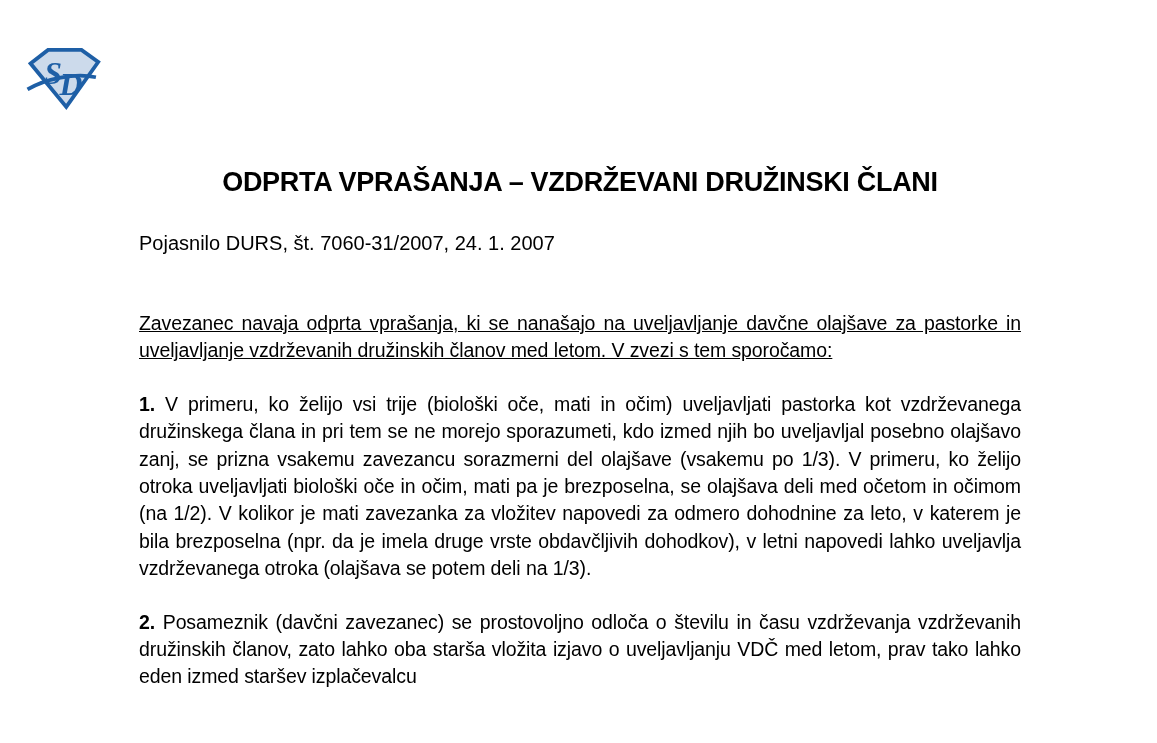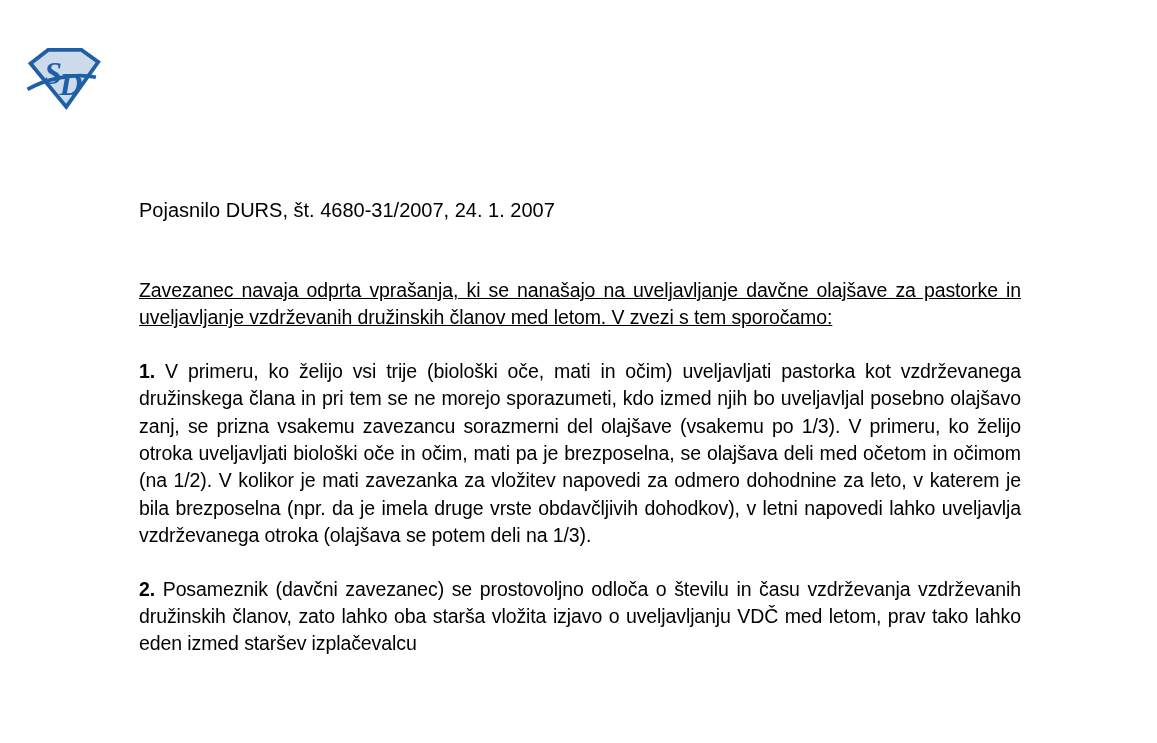--- a/index.html
+++ b/index.html
@@ -69,22 +69,23 @@
       <polygon points="6,23 29,5 73,5 95,21 53,80" fill="#ccdaeb" stroke="#1e5fa6" stroke-width="5" stroke-linejoin="miter"></polygon>
       <path d="M 2,57 C 26,43 64,35 92,41" fill="none" stroke="#1e5fa6" stroke-width="5"></path>
       <g fill="#1e5fa6" font-family="'Liberation Serif', serif" font-weight="bold" font-style="italic">
         <text x="24" y="50" font-size="42">S</text>
         <text x="44" y="64" font-size="42">D</text>
       </g>
     </svg>
   </div>
 
   <div class="content">
+    <h1 class="doc-title">ODPRTA VPRAŠANJA – VZDRŽEVANI DRUŽINSKI ČLANI</h1>
 
-    <p class="doc-subtitle">Pojasnilo DURS, št. 4680-31/2007, 24. 1. 2007</p>
+    <p class="doc-subtitle">Pojasnilo DURS, št. 7060-31/2007, 24. 1. 2007</p>
 
     <p class="para para-intro"><span>Zavezanec navaja odprta vprašanja, ki se nanašajo na uveljavljanje davčne olajšave za pastorke in uveljavljanje vzdrževanih družinskih članov med letom. V zvezi s tem sporočamo:</span></p>
 
     <p class="para"><span class="para-num">1.</span> <span>V primeru, ko želijo vsi trije (biološki oče, mati in očim) uveljavljati pastorka kot vzdrževanega družinskega člana in pri tem se ne morejo sporazumeti, kdo izmed njih bo uveljavljal posebno olajšavo zanj, se prizna vsakemu zavezancu sorazmerni del olajšave (vsakemu po 1/3). V primeru, ko želijo otroka uveljavljati biološki oče in očim, mati pa je brezposelna, se olajšava deli med očetom in očimom (na 1/2). V kolikor je mati zavezanka za vložitev napovedi za odmero dohodnine za leto, v katerem je bila brezposelna (npr. da je imela druge vrste obdavčljivih dohodkov), v letni napovedi lahko uveljavlja vzdrževanega otroka (olajšava se potem deli na 1/3).</span></p>
 
     <p class="para"><span class="para-num">2.</span> <span>Posameznik (davčni zavezanec) se prostovoljno odloča o številu in času vzdrževanja vzdrževanih družinskih članov, zato lahko oba starša vložita izjavo o uveljavljanju VDČ med letom, prav tako lahko eden izmed staršev izplačevalcu</span></p>
   </div>
 
 </div>
 

